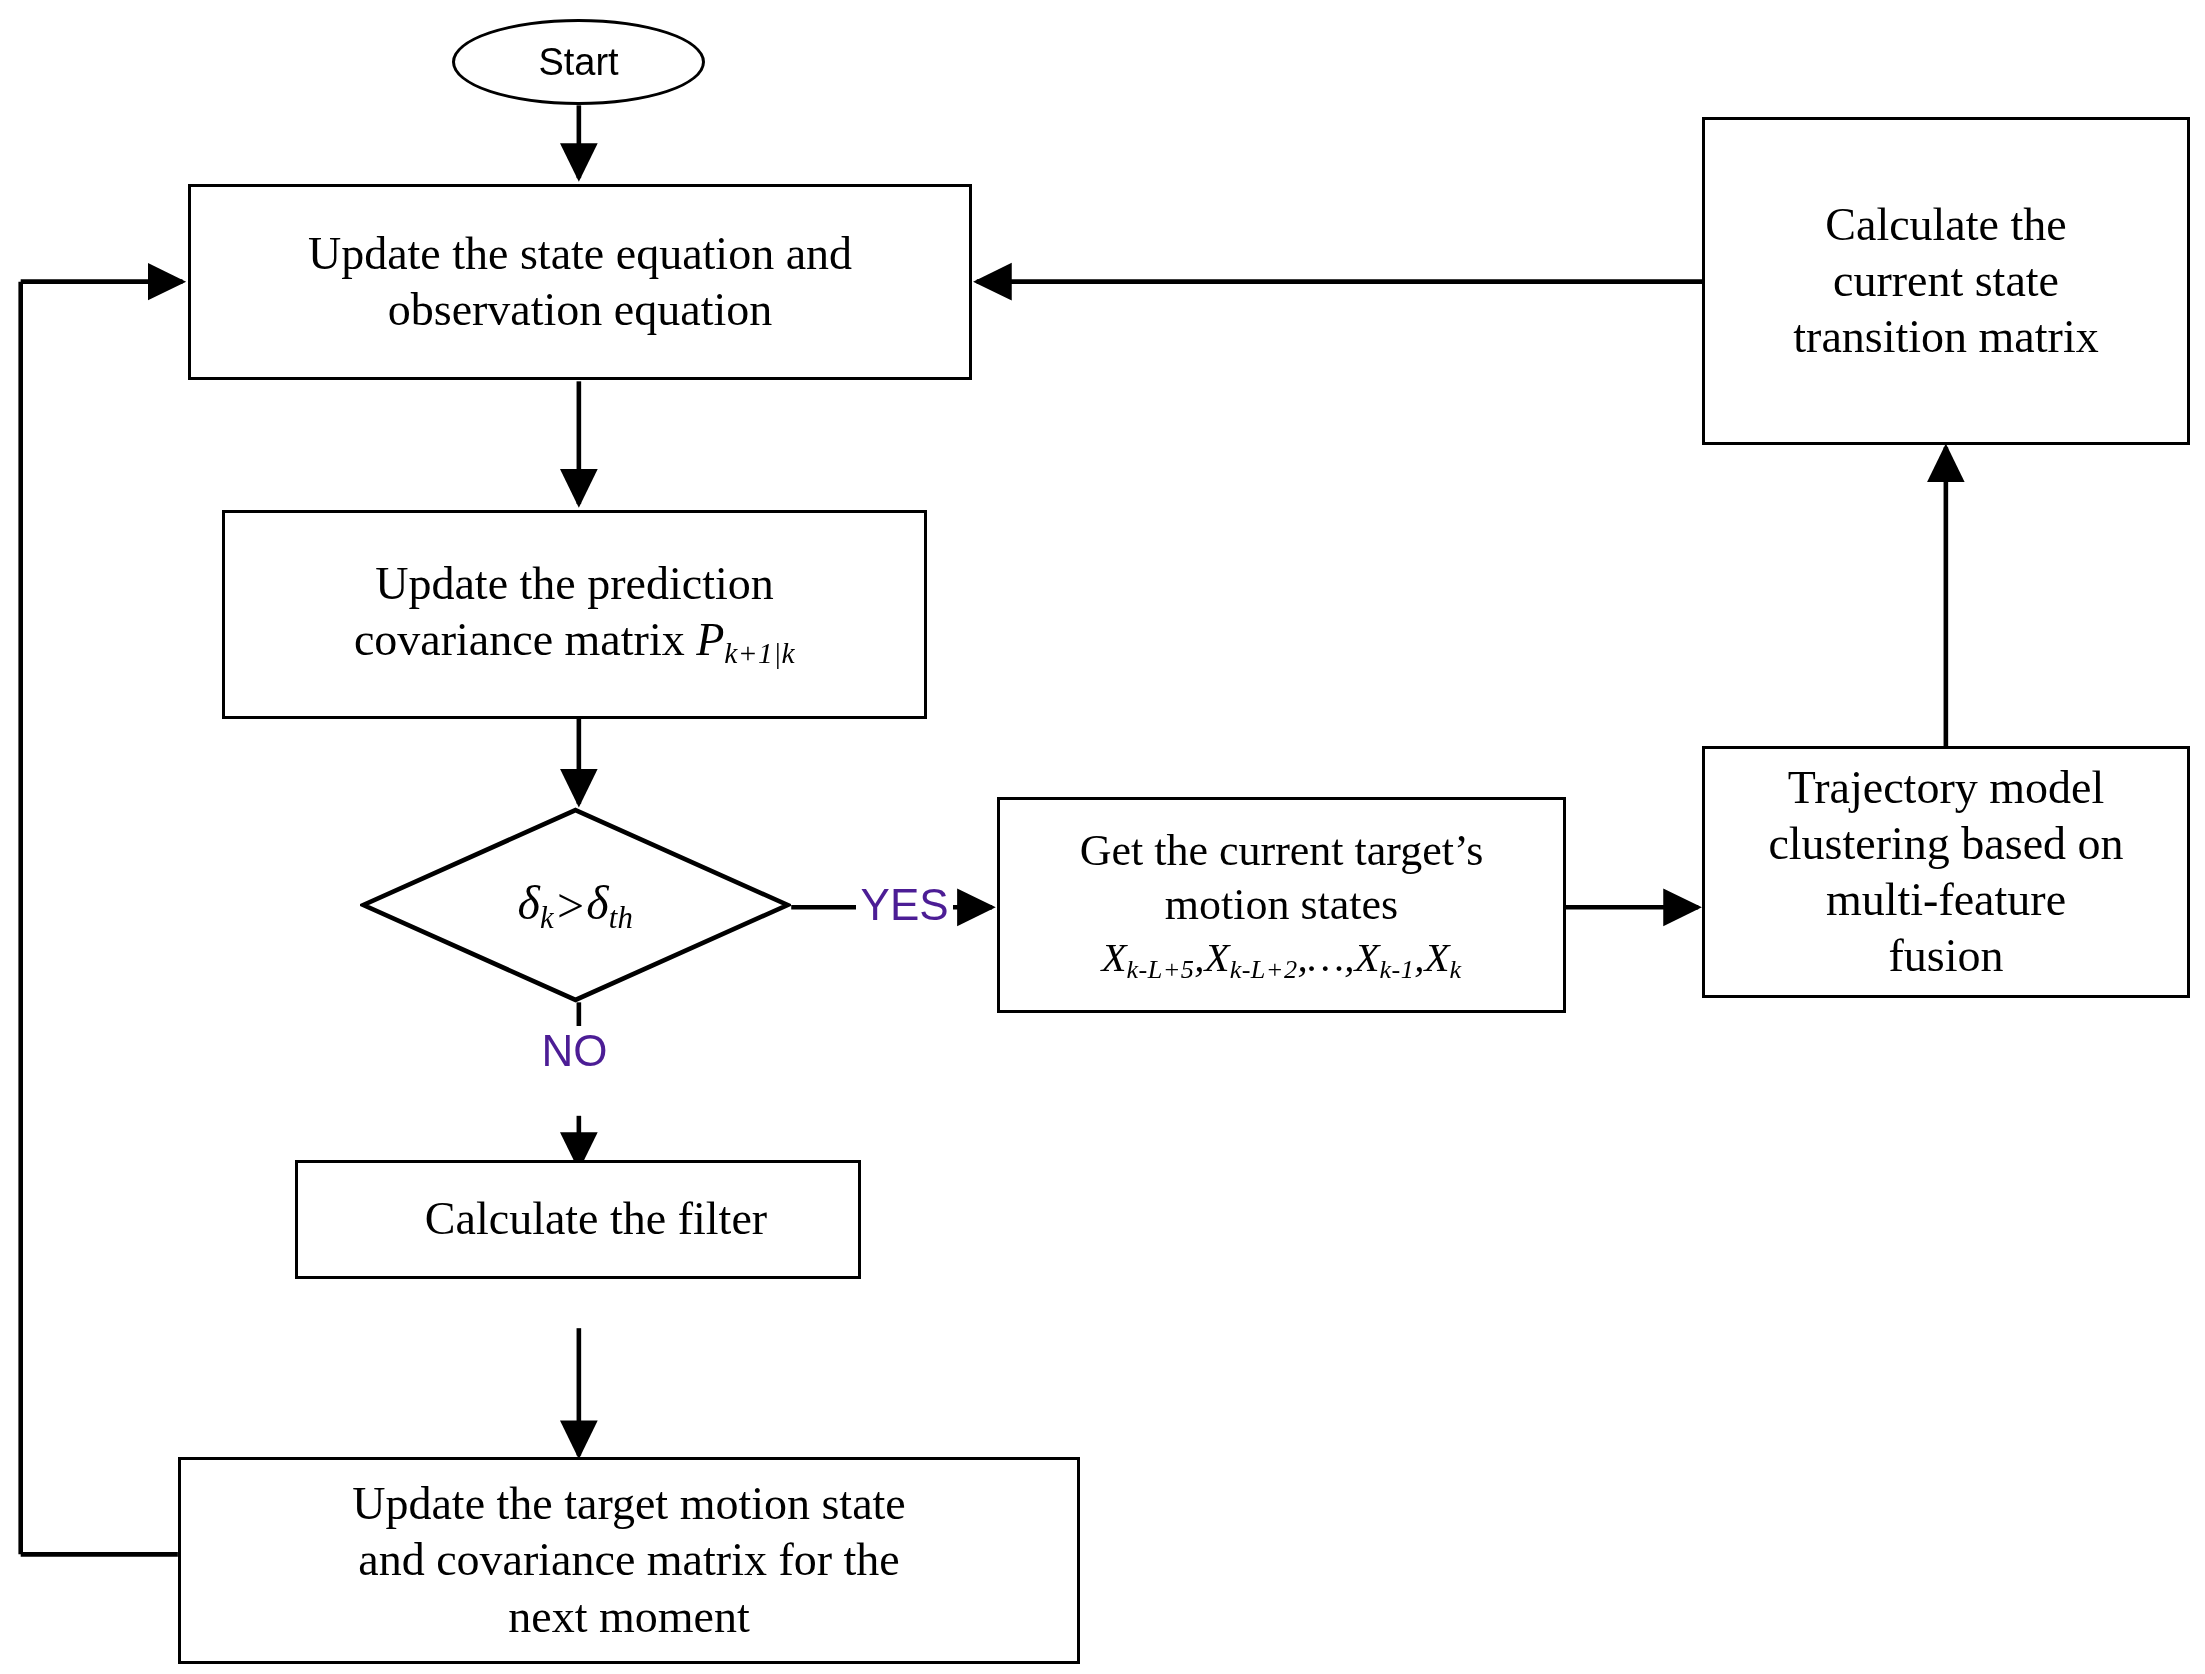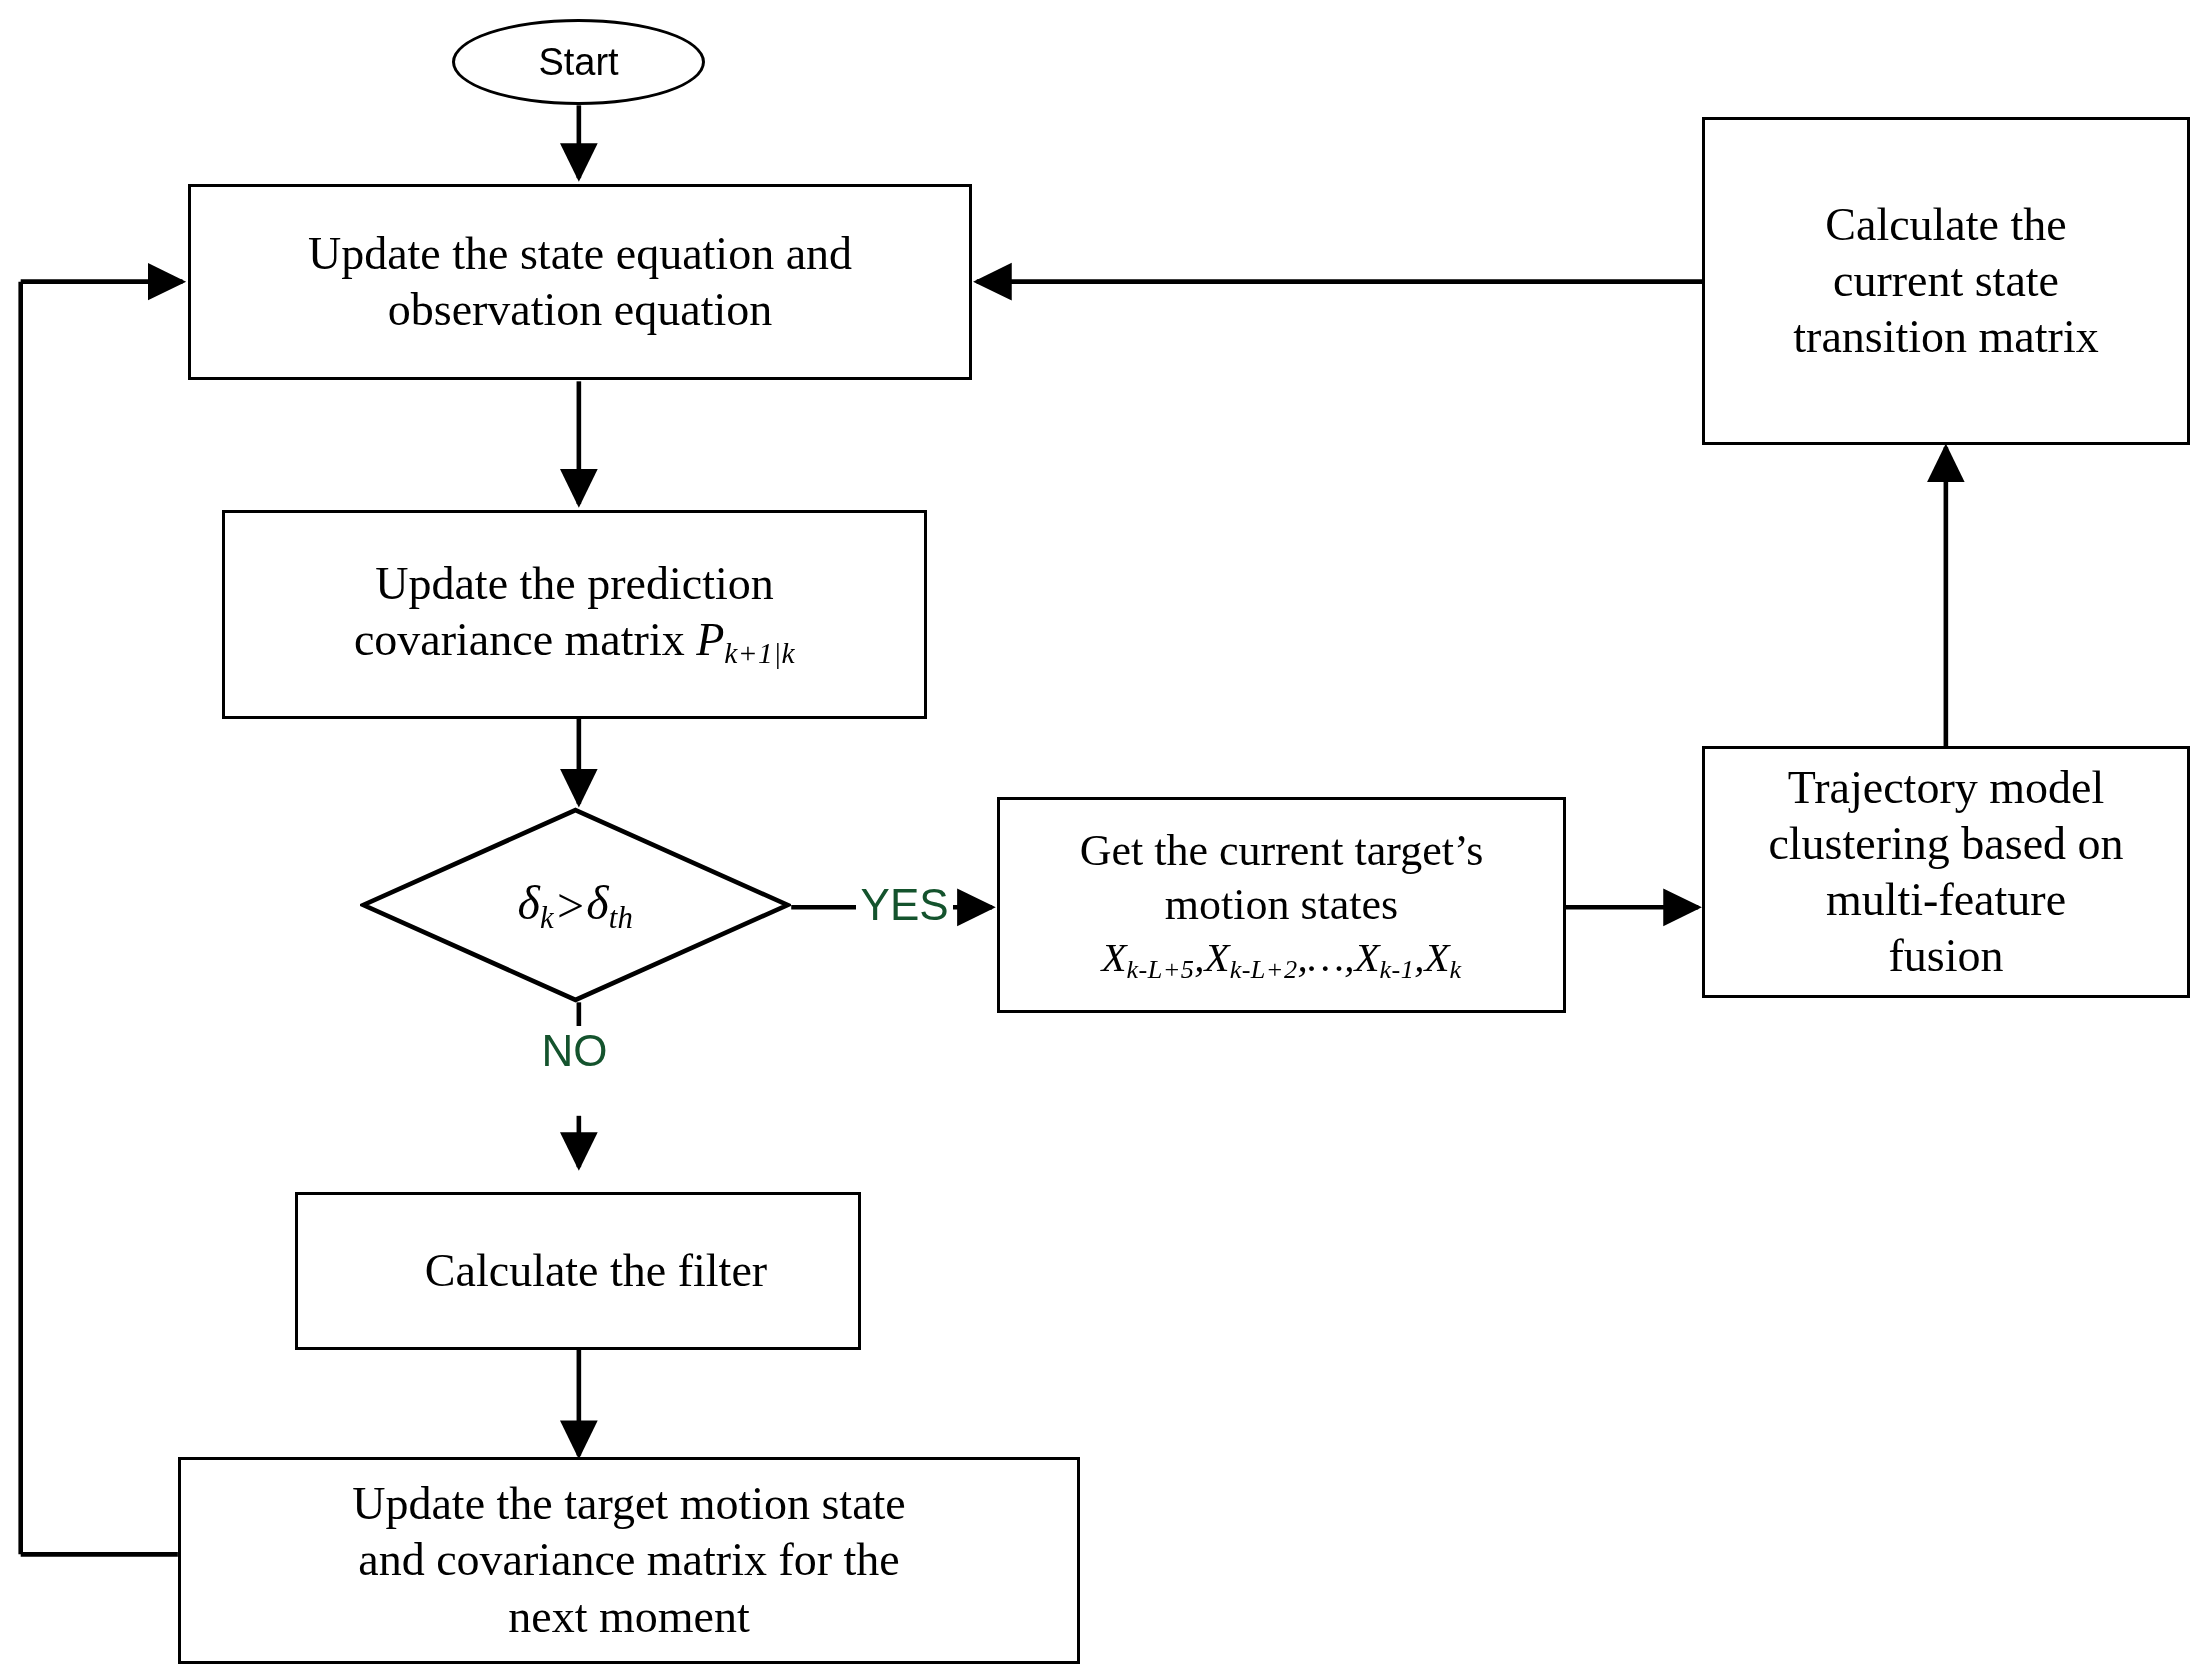--- a/index.html
+++ b/index.html
@@ -67,21 +67,21 @@
     justify-content: center;
     font-family: "Liberation Serif", "DejaVu Serif", serif;
     font-style: italic;
     font-size: 48px;
     color: #000000;
   }
   .edge-label {
     position: absolute;
     font-family: "Liberation Sans", "DejaVu Sans", sans-serif;
     font-size: 44px;
-    color: #14532d;
+    color: #4c1d95;
     background: #ffffff;
     padding: 0 4.6px;
     white-space: nowrap;
   }
   i.mv { font-style: italic; }
   sub.sb {
     font-style: italic;
     font-size: 0.64em;
     vertical-align: -0.28em;
     letter-spacing: 0.4px;
@@ -186,21 +186,21 @@
 
   <div class="node rectnode" style="left:1702px; top:746px; width:488px; height:252px;align-items:center;">
     <div class="txt">
       <div>Trajectory model</div>
       <div>clustering based on</div>
       <div>multi-feature</div>
       <div>fusion</div>
     </div>
   </div>
 
-  <div class="node rectnode" style="left:295px; top:1192px; width:566px; height:158px;padding-left:36px;">
+  <div class="node rectnode" style="left:295px; top:1160px; width:566px; height:119px;padding-left:36px;">
     <div class="txt">
       <div>Calculate the filter</div>
     </div>
   </div>
 
   <div class="node rectnode" style="left:178px; top:1457px; width:902px; height:207px;">
     <div class="txt">
       <div>Update the target motion state</div>
       <div>and covariance matrix for the</div>
       <div>next moment</div>

